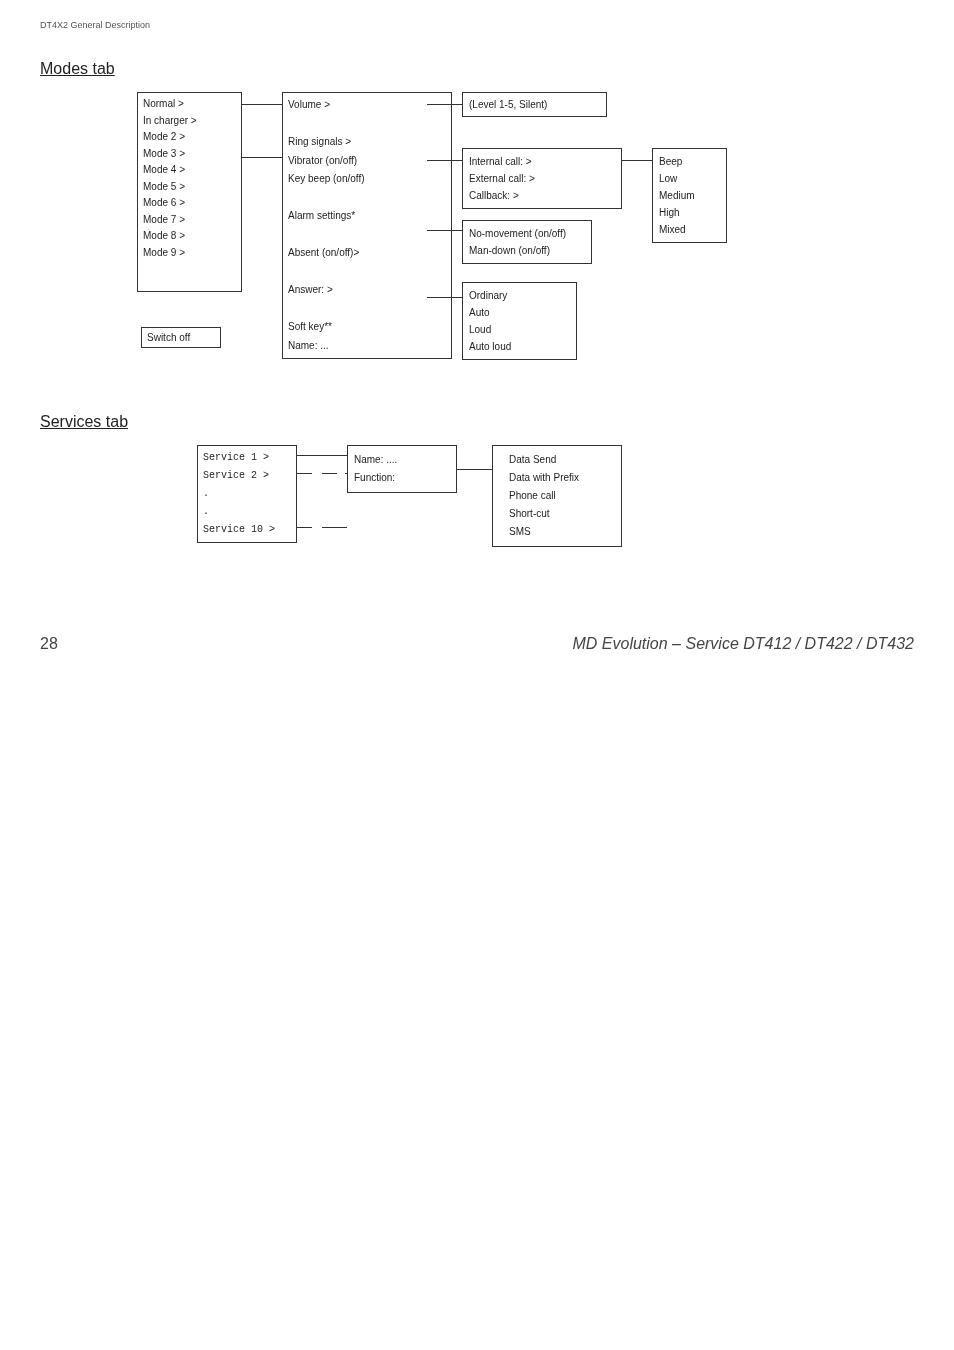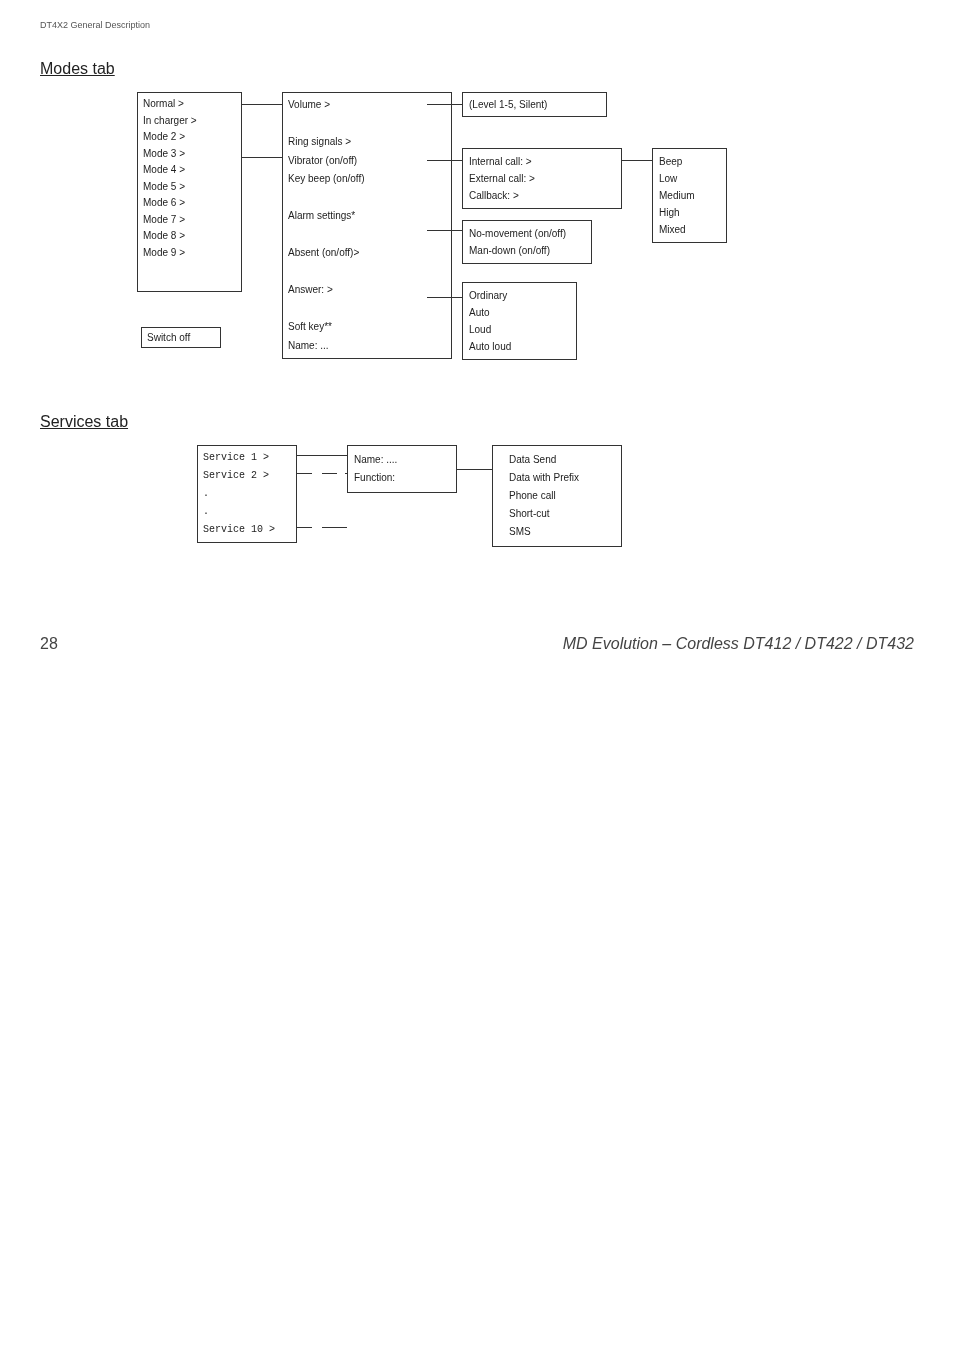--- a/index.html
+++ b/index.html
@@ -209,14 +209,14 @@
       Short-cut<br>
       SMS
     </div>
 
   </div>
 
 </div>
 
 <div class="page-footer">
   <span>28</span>
-  <span class="footer-right">MD Evolution – Cordless DT412 / DT422 / DT432</span>
+  <span class="footer-right">MD Evolution – Service DT412 / DT422 / DT432</span>
 </div>
 
 </body></html>

